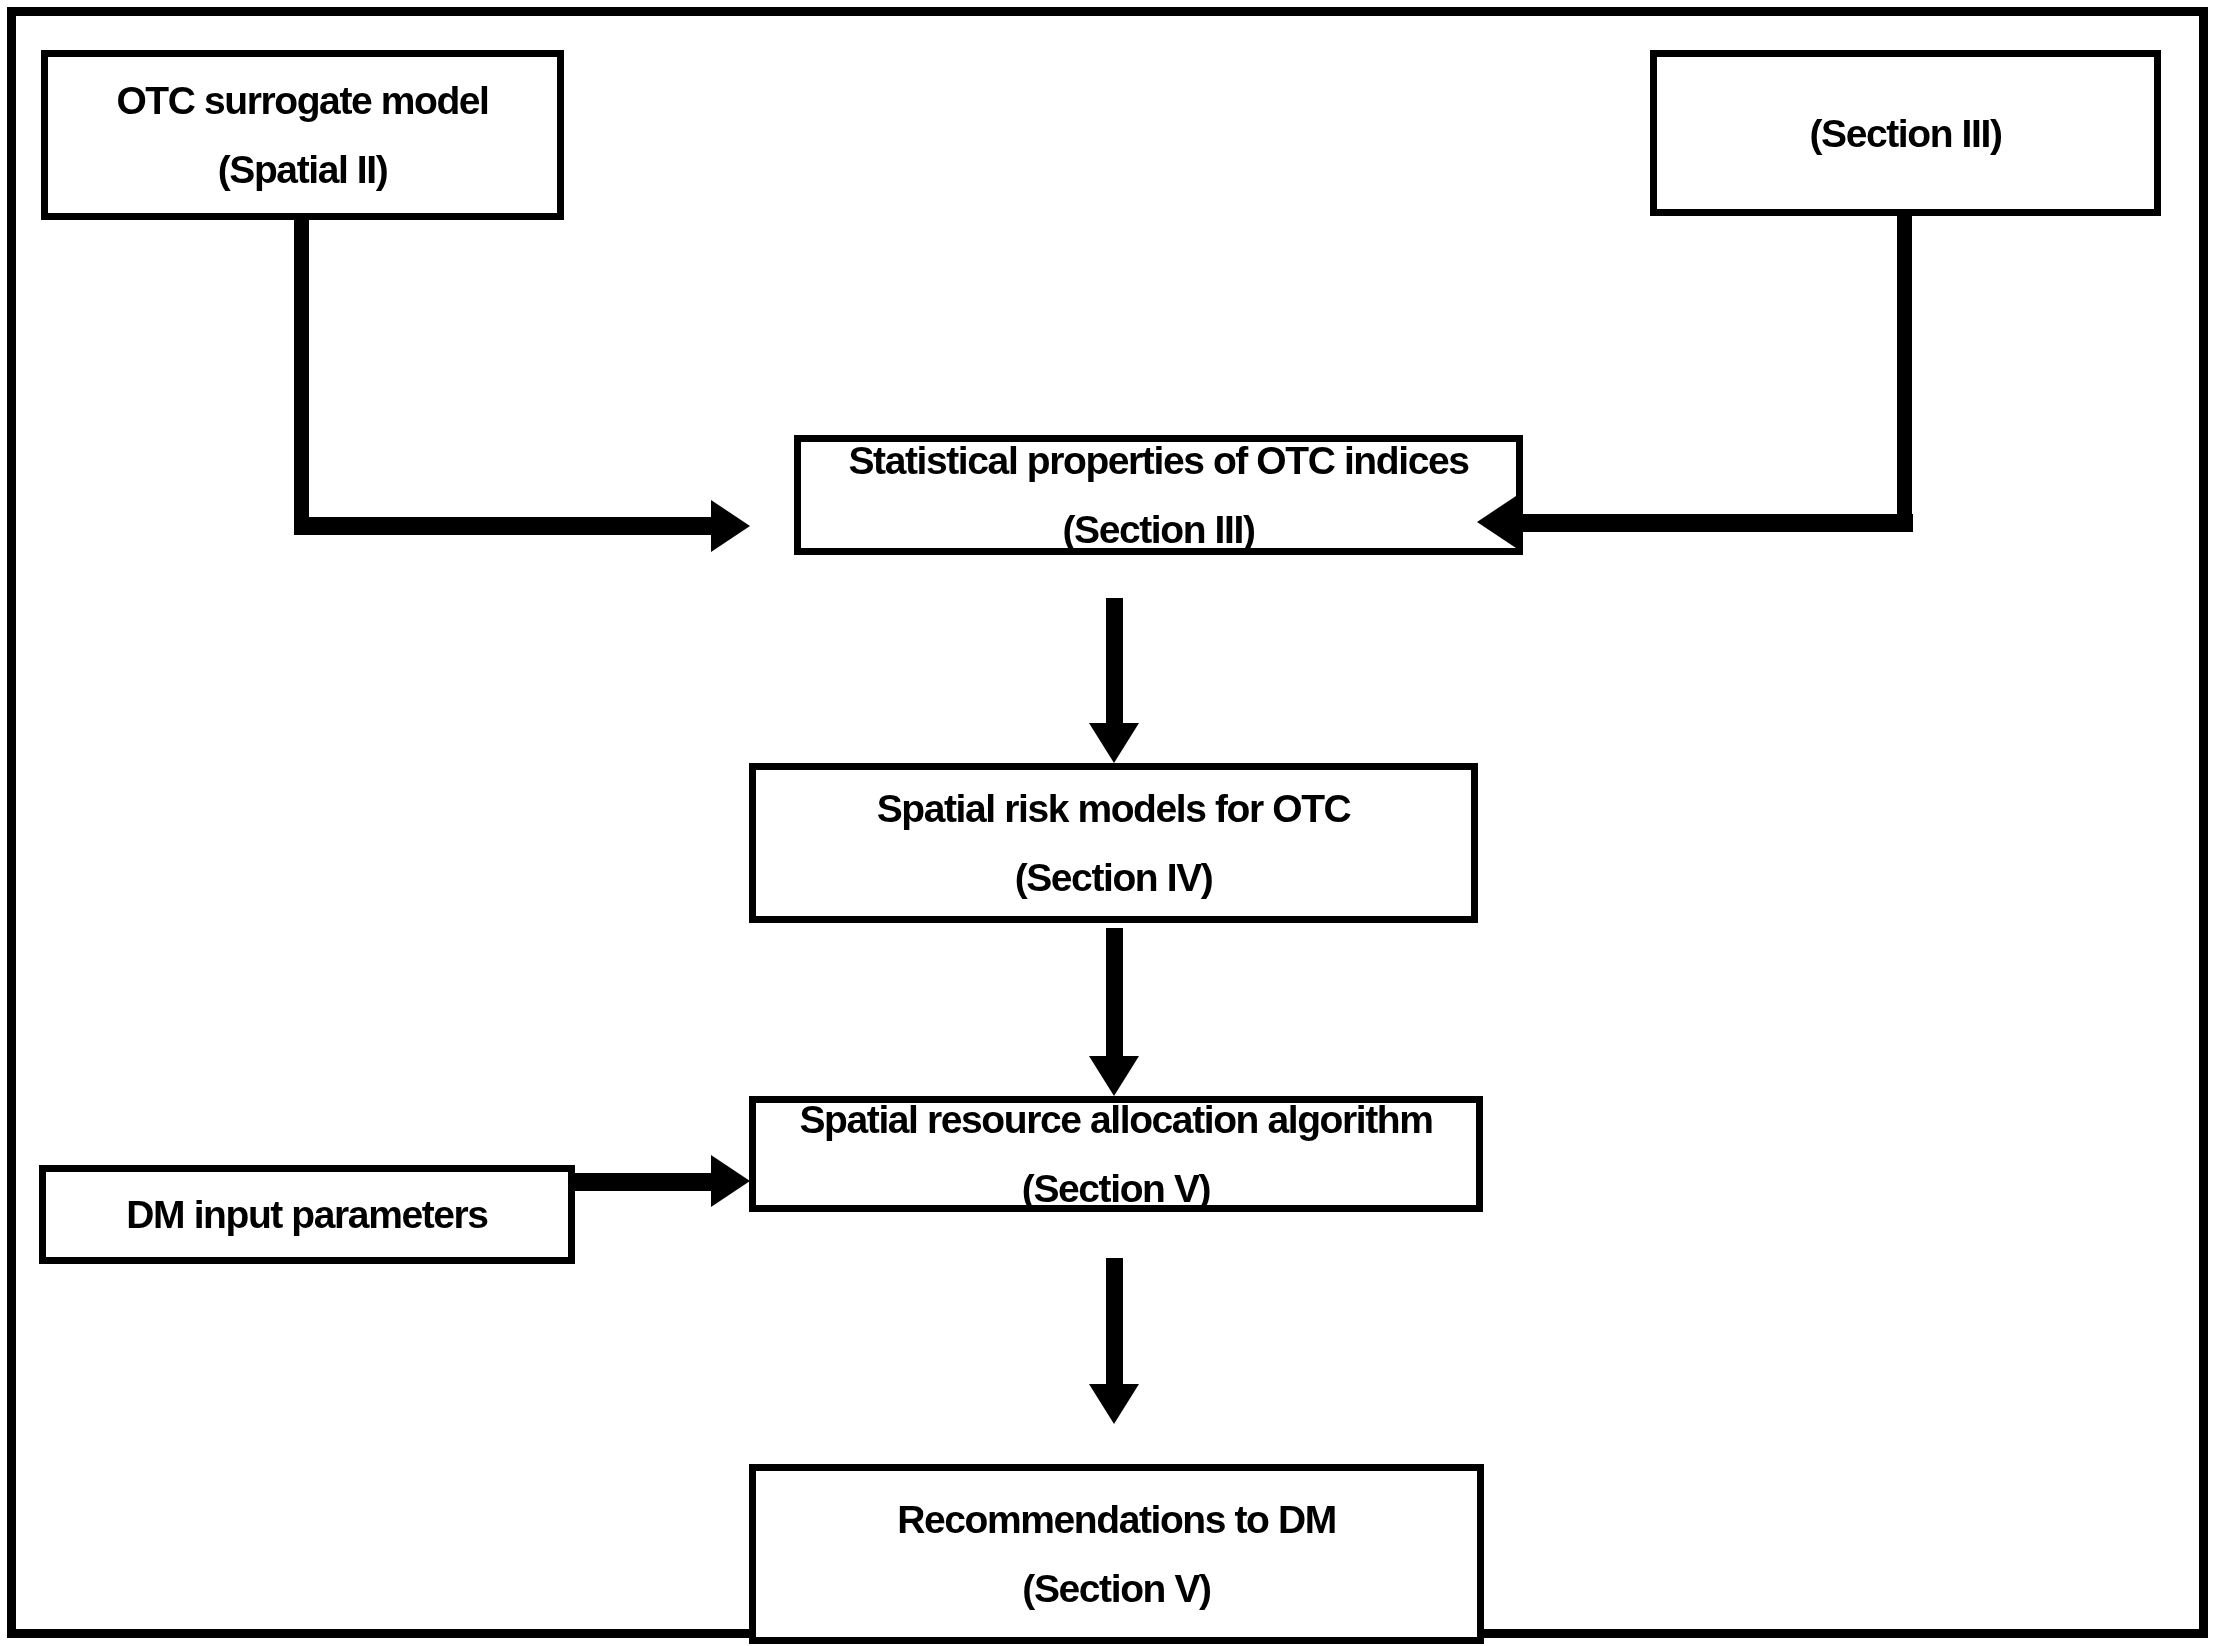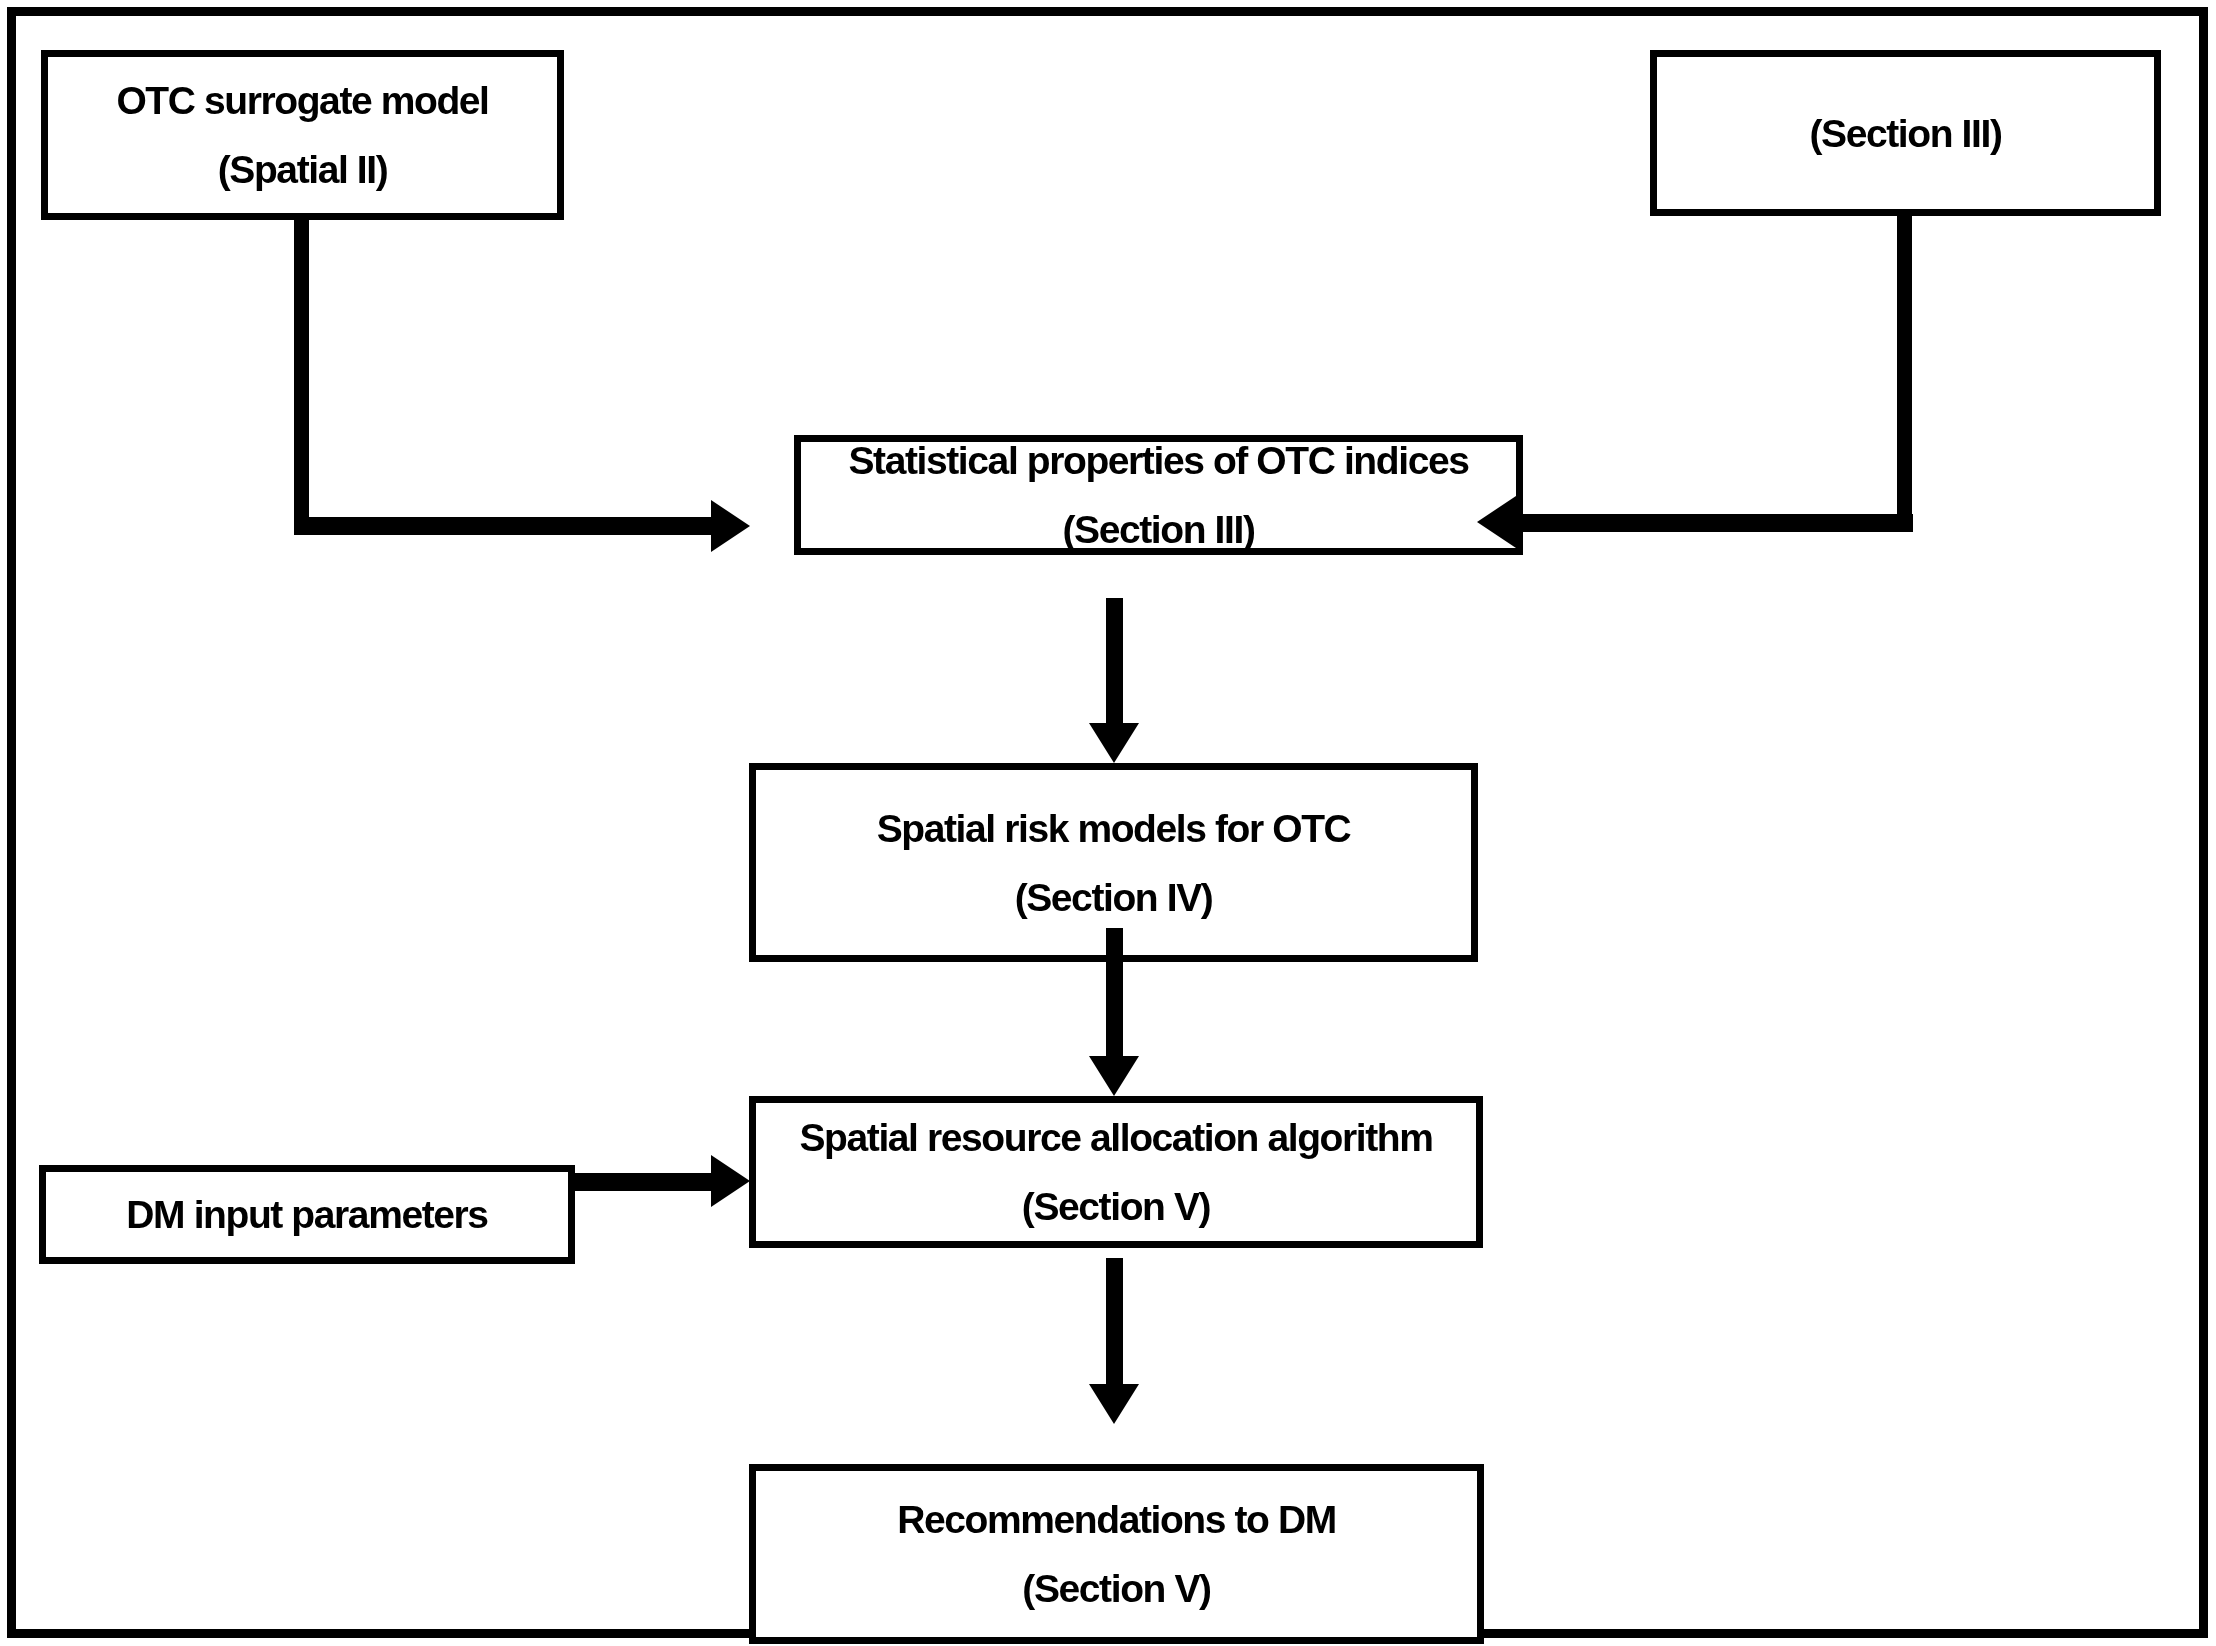--- a/index.html
+++ b/index.html
@@ -28,23 +28,23 @@
     font-weight:bold;
     font-size:39px;
     letter-spacing:-1.4px;
     line-height:69px;
     white-space:nowrap;
   }
   
   .n-otc   {left:41px;   top:50px;   width:523px;  height:170px;}
   .n-climate{left:1650px; top:50px;   width:511px;  height:166px;}
   .n-stat  {left:770px; top:435px;  width:729px; height:120px;margin-left:24px;}
-  .n-risk  {left:749px; top:763px; width:729px; height:199px;}
+  .n-risk  {left:749px; top:763px; width:729px; height:160px;}
   .n-dm    {left:39px;   top:1133px; width:536px;  height:99px;margin-top:32px;}
-  .n-alloc {left:749px; top:1096px; width:734px; height:152px;}
+  .n-alloc {left:749px; top:1096px; width:734px; height:116px;}
   .n-rec   {left:749px; top:1464px; width:735px; height:180px;}
 
   
   .stem{position:absolute;background:#000;}
   .head{position:absolute;width:0;height:0;}
   .head-right{border-top:26px solid transparent;border-bottom:26px solid transparent;border-left:39px solid #000;}
   .head-left {border-top:26px solid transparent;border-bottom:26px solid transparent;border-right:39px solid #000;}
   .head-down {border-left:25.5px solid transparent;border-right:25.5px solid transparent;border-top:40px solid #000;}
 </style>
 </head>

